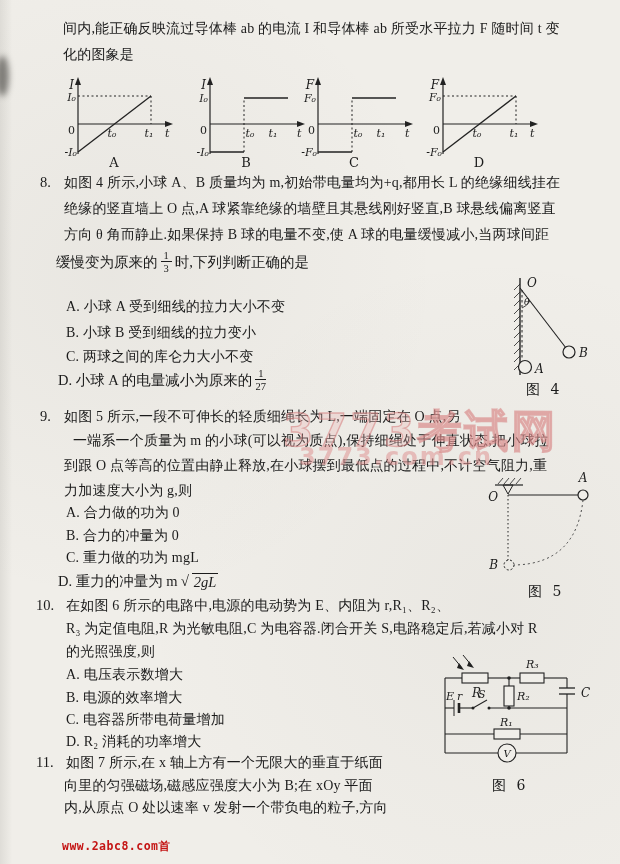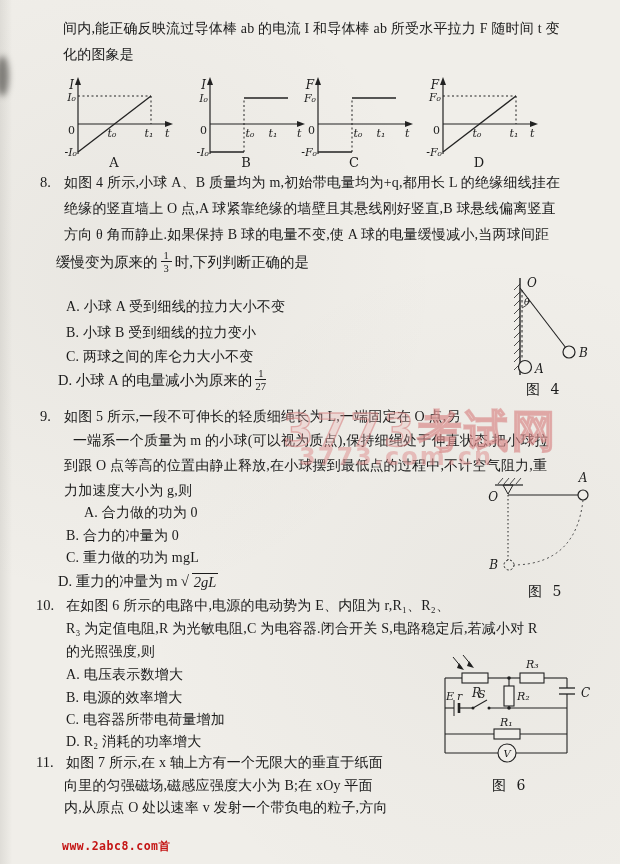--- a/index.html
+++ b/index.html
@@ -172,21 +172,21 @@
   <circle cx="43" cy="95" r="6.5" fill="#f0eee9" stroke="#222" stroke-width="1.2"></circle>
   <text x="53" y="101" font-size="12" class="it">A</text>
   <text x="44" y="122" font-size="14" letter-spacing="3">图 4</text>
 </svg>
 
 <div class="qnum" style="left:40px;top:408px;">9.</div>
 <div class="line" style="left:56px;top:408px;">如图 5 所示,一段不可伸长的轻质细绳长为 L,一端固定在 O 点,另</div>
 <div class="line" style="left:65px;top:432px;">一端系一个质量为 m 的小球(可以视为质点),保持细绳处于伸直状态,把小球拉</div>
 <div class="line" style="left:56px;top:457px;">到跟 O 点等高的位置由静止释放,在小球摆到最低点的过程中,不计空气阻力,重</div>
 <div class="line" style="left:56px;top:482px;">力加速度大小为 g,则</div>
-<div class="line" style="left:76px;top:504px;font-family:Liberation Serif, serif;">A. 合力做的功为 0</div>
+<div class="line" style="left:58px;top:504px;font-family:Liberation Serif, serif;">A. 合力做的功为 0</div>
 <div class="line" style="left:58px;top:527px;">B. 合力的冲量为 0</div>
 <div class="line" style="left:58px;top:549px;">C. 重力做的功为 mgL</div>
 <div class="fracrow" style="left:58px;top:572px;text-align:right;">
   <span>D. 重力的冲量为 m </span>
   <span class="radsign">√</span>
   <span class="radbar">2gL</span>
 </div>
 
 <svg style="left:478px;top:468px;" width="140" height="140" viewBox="0 0 140 140">
   <line x1="17" y1="17" x2="45" y2="17" stroke="#222" stroke-width="1.2"></line>

